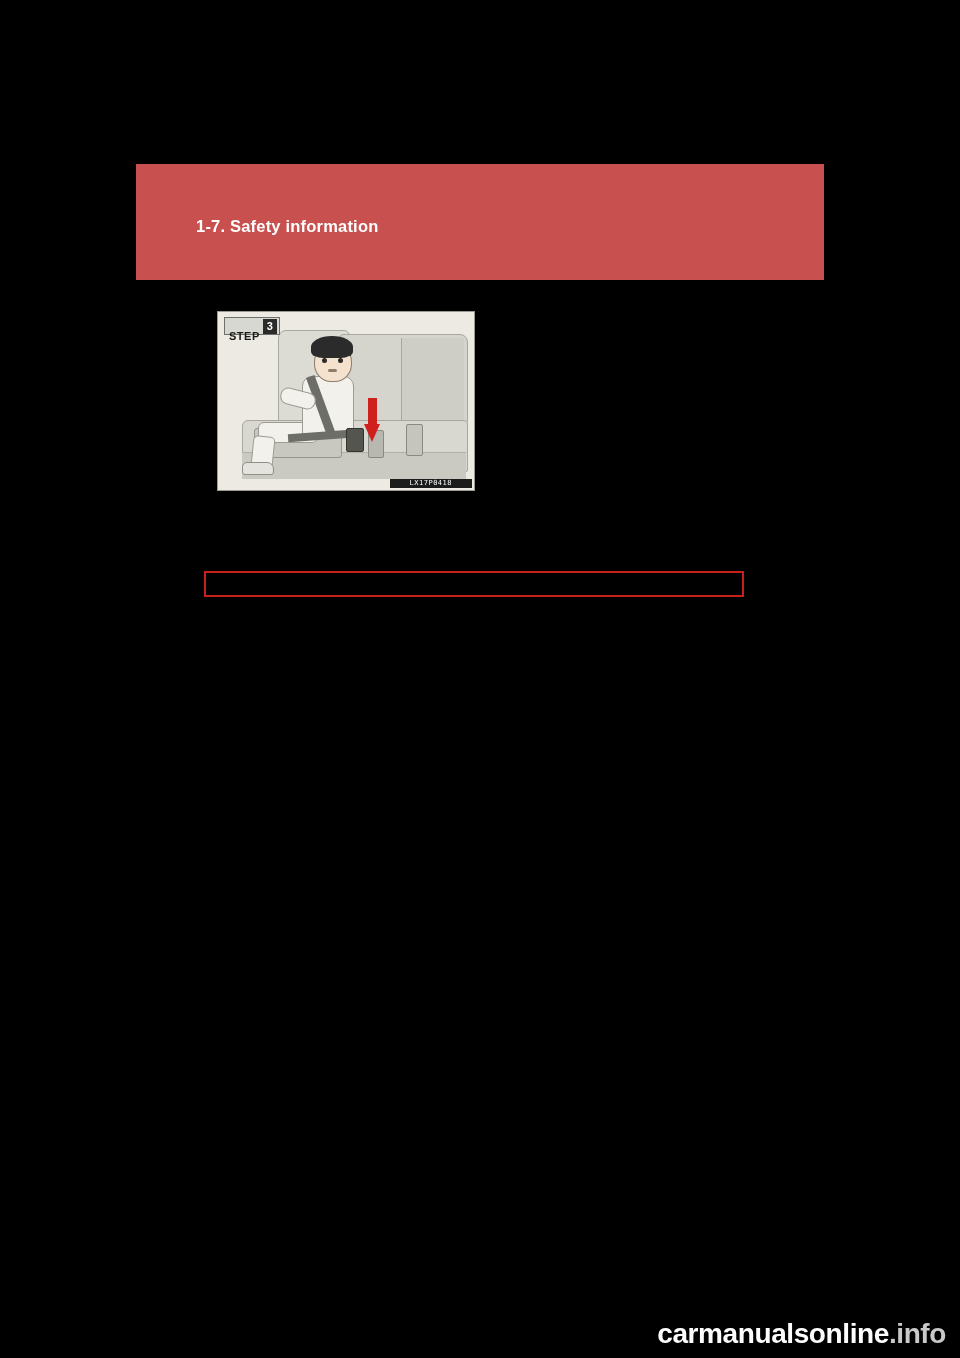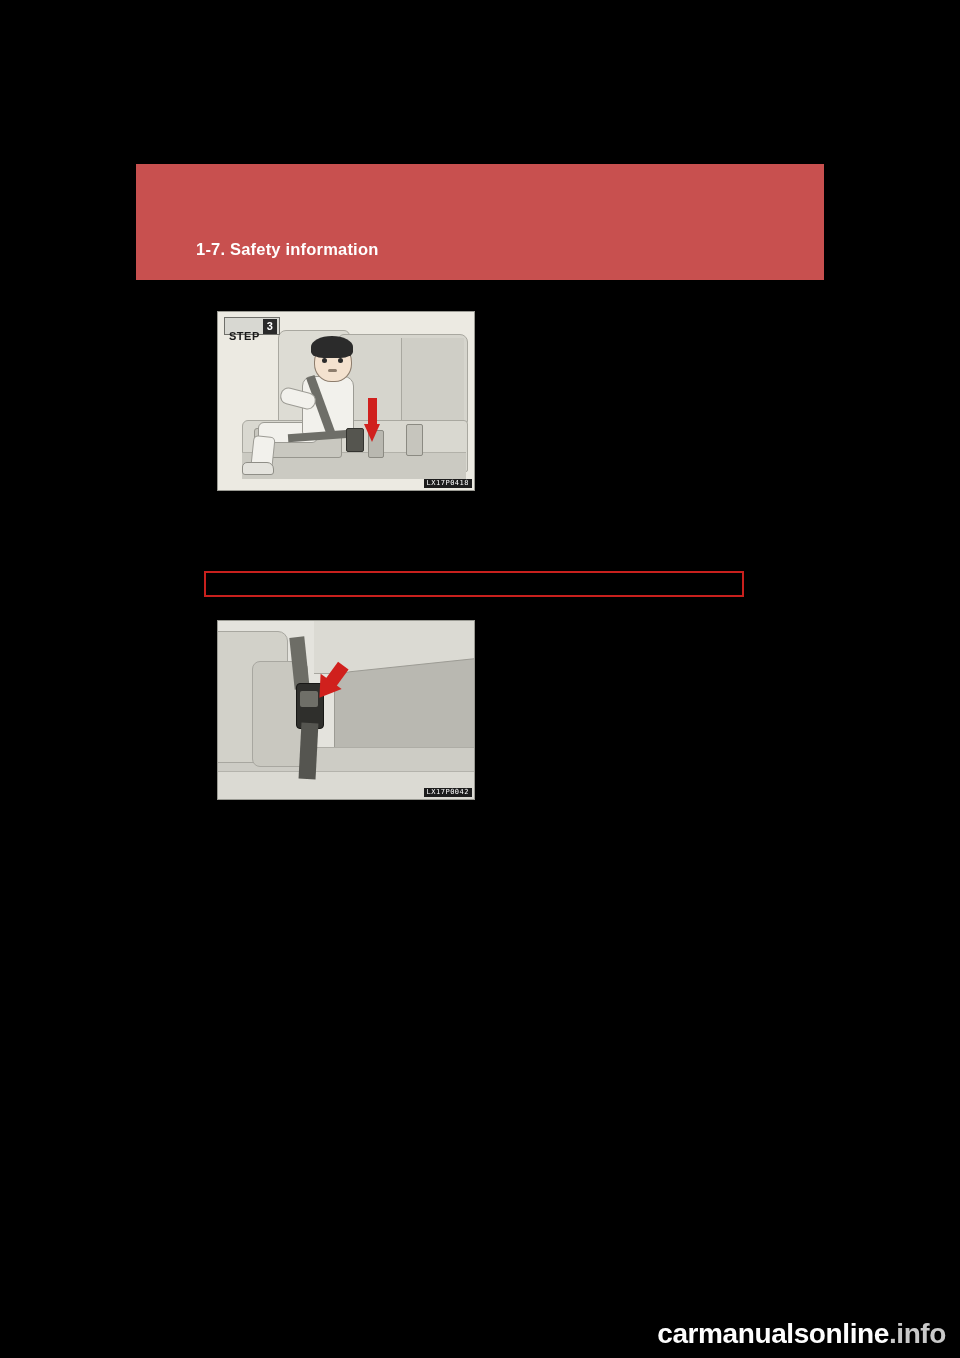--- a/index.html
+++ b/index.html
@@ -30,21 +30,21 @@
     position: absolute;
     left: 136px;
     top: 164px;
     width: 688px;
     height: 116px;
     background: #c8504f;
   }
   .header-title {
     position: absolute;
     left: 196px;
-    top: 240px;
+    top: 217px;
     font-size: 16.5px;
     font-weight: bold;
     color: #ffffff;
     letter-spacing: 0.2px;
     white-space: nowrap;
   }
 
   
   .illus {
     position: absolute;
@@ -100,21 +100,21 @@
   
   .img-code {
     position: absolute;
     right: 2px;
     bottom: 2px;
     background: #1c1c1c;
     color: #ffffff;
     font-size: 7px;
     font-family: "DejaVu Sans Mono", monospace;
     letter-spacing: 0.5px;
-    padding: 1px 3px;
+    padding: 1px 20px;
     line-height: 1;
     margin-top: 33px;
   }
 
   
   .s1-bg { position:absolute; left:0; top:0; width:100%; height:100%; background:#eceae2; }
   .s1-seatback-r {
     position: absolute; left: 120px; top: 22px; width: 128px; height: 88px;
     background: #d6d5cd; border: 1px solid #a9a8a0; border-radius: 6px 8px 3px 3px;
   }
@@ -339,36 +339,16 @@
       <span class="step-word">STEP</span>
       <span class="step-num">3</span>
     </div>
 
     <div class="img-code">LX17P0418</div>
   </div>
 
   <div class="caption-box"></div>
   <div class="caption-text"></div>
 
-  <div class="illus illus-2">
-    <div class="s2-bg"></div>
-    <div class="s2-panel-top"></div>
-    <div class="s2-console"></div>
-    <div class="s2-floor"></div>
-    <div class="s2-sill"></div>
-    <div class="s2-seat-left"></div>
-    <div class="s2-seat-left2"></div>
-    <div class="s2-belt-web2"></div>
-    <div class="s2-buckle-body"></div>
-    <div class="s2-buckle-face"></div>
-    <div class="s2-belt-web"></div>
-
-    <div class="s2-arrow">
-      <div class="shaft"></div>
-      <div class="head"></div>
-    </div>
-
-    <div class="img-code">LX17P0042</div>
-  </div>
 
   <div class="watermark"><span>carmanualsonline</span><span class="wm-dim">.info</span></div>
 
 </div>
 
 </body></html>

